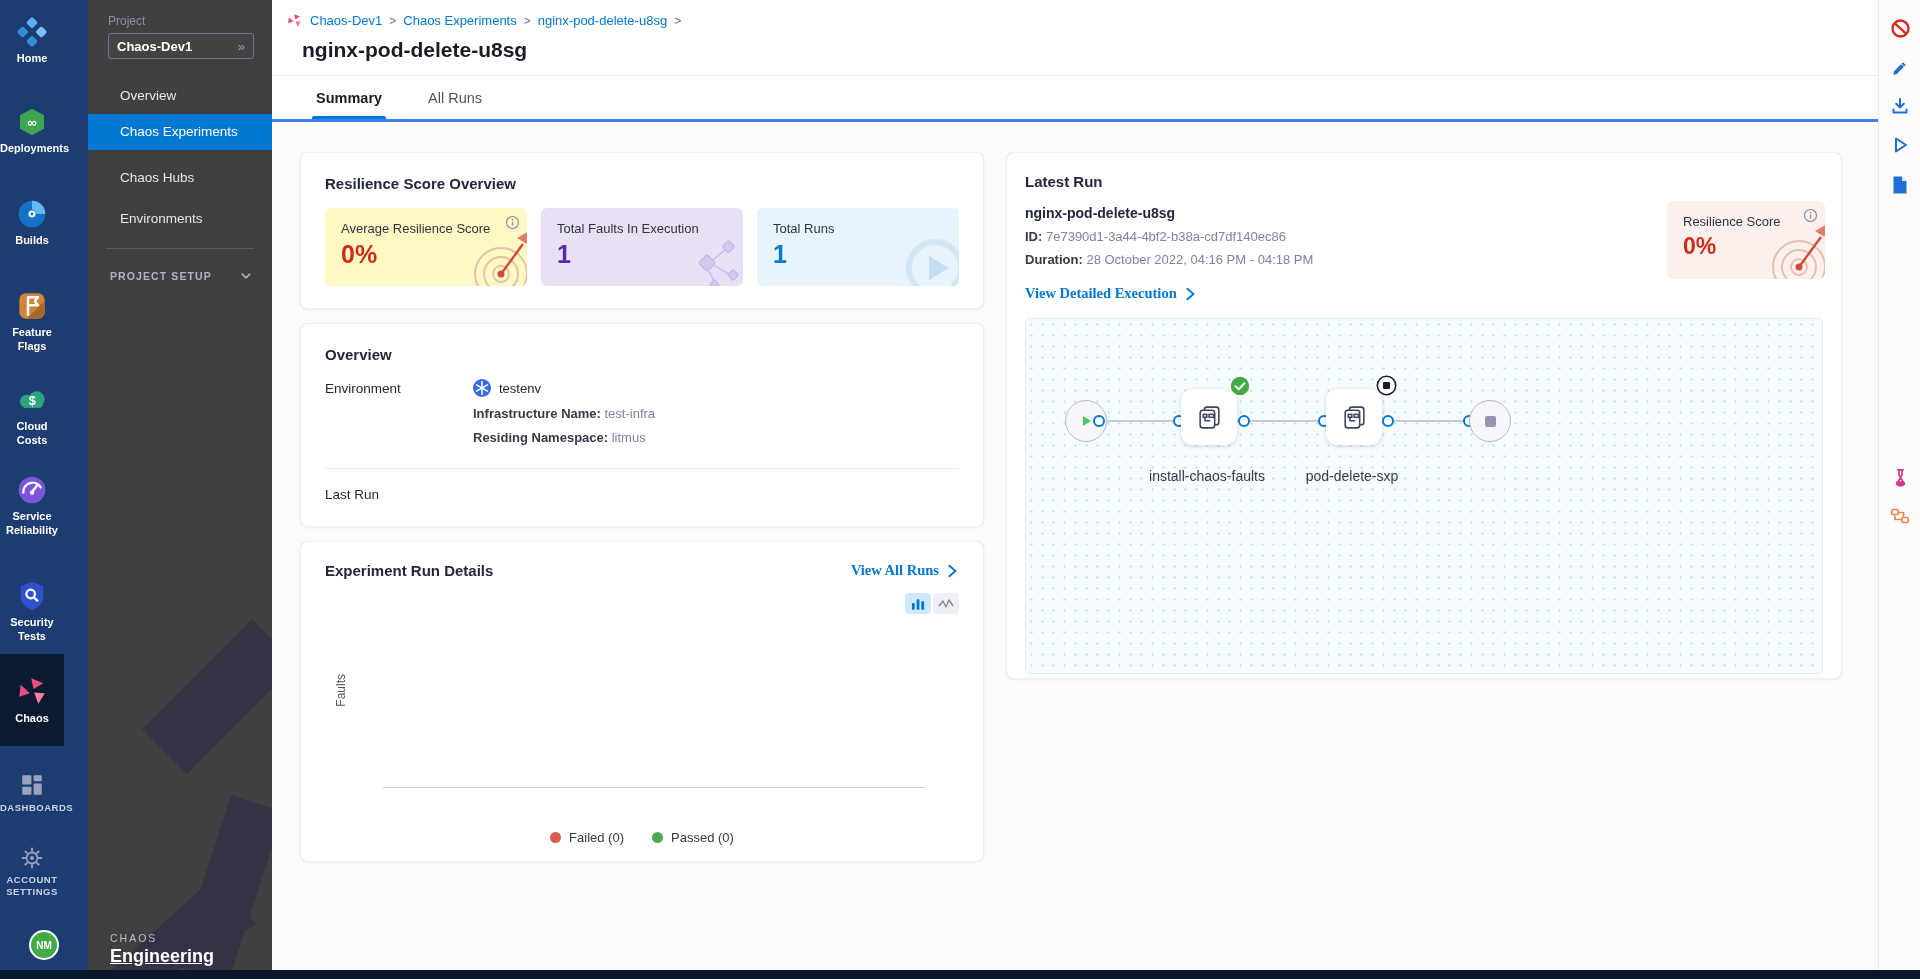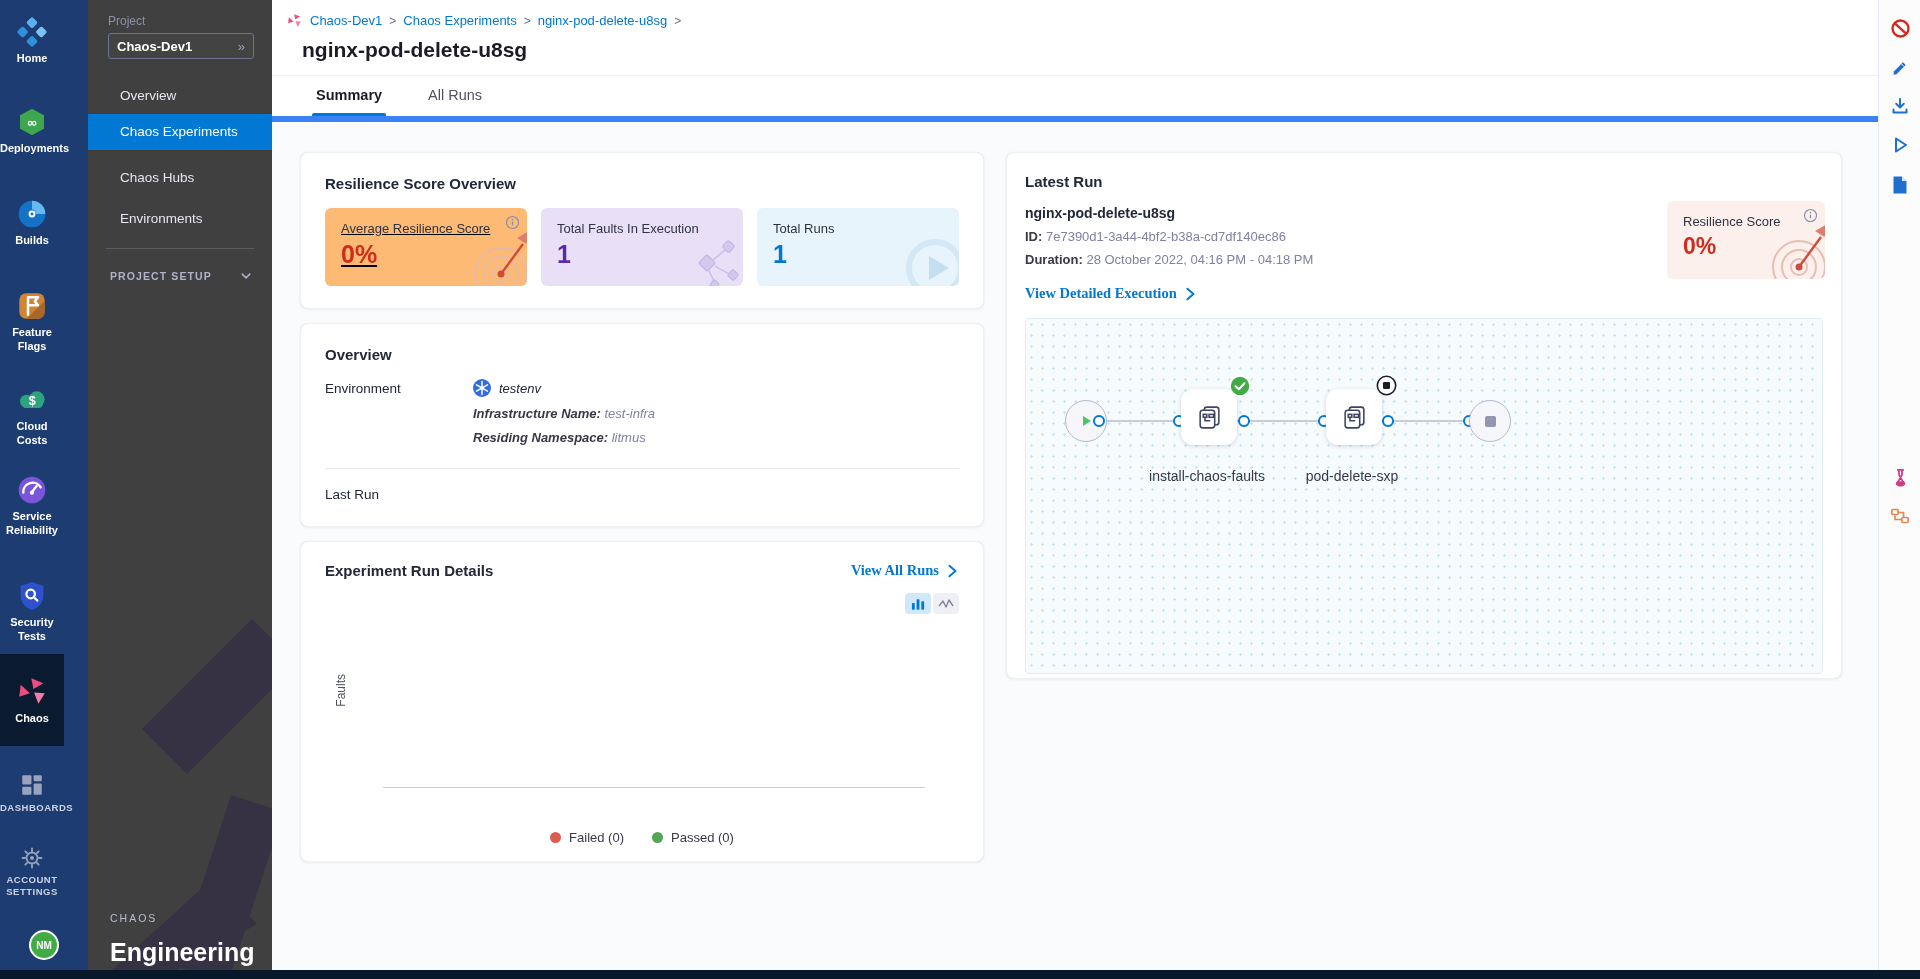--- a/index.html
+++ b/index.html
@@ -26,59 +26,59 @@
             color:#fff; cursor:pointer; background:rgba(255,255,255,.02); }
   .pinput .chev { color:#9ba0b6; font-size:13px; font-weight:400; }
   .pitem { position:absolute; left:0; width:100%; height:36px; line-height:36px; padding-left:32px; font-size:13.5px;
            color:#e4e6f0; cursor:pointer; }
   .pitem.active { background:#0278d5; color:#fff; font-weight:400; }
   .pdiv { position:absolute; top:248px; left:18px; width:148px; border-top:1px solid rgba(255,255,255,.14); }
   .psetup { position:absolute; top:270px; left:22px; width:142px; display:flex; align-items:center; justify-content:space-between;
             font-size:10.5px; font-weight:700; letter-spacing:1.1px; color:#aeb3c9; cursor:pointer; }
   .brand { position:absolute; bottom:12px; left:22px; }
   .brand .b1 { font-size:10.5px; letter-spacing:2px; color:#b9bed2; }
-  .brand .b2 { font-size:25px; font-weight:700; color:#fff; margin-top:14px; }
+  .brand .b2 { font-size:18px; font-weight:700; color:#fff; margin-top:2px;text-decoration:underline; }
 
   
   .main { flex:1; min-width:0; display:flex; flex-direction:column; background:#fafbfc; }
   .mainhead { background:#fff; padding:12px 0 0 14px; border-bottom:1px solid #eceef4; }
   .crumbs { display:flex; align-items:center; gap:7px; font-size:13px; }
   .crumb { color:#0278d5; cursor:pointer; }
   .csep { color:#6b6d85; font-size:12px; }
   .ptitle { font-size:21px; font-weight:700; color:#1b1b28; margin:9px 0 13px 16px; }
-  .tabsbar { background:#fff; height:46px; border-bottom:6px solid #3b82f6; display:flex; align-items:flex-end; gap:42px; padding-left:42px; }
+  .tabsbar { background:#fff; height:46px; border-bottom:3px solid #3b82f6; display:flex; align-items:flex-end; gap:42px; padding-left:42px; }
   .tab { padding:0 2px 13px; font-size:14.5px; color:#4f5162; cursor:pointer; position:relative; }
   .tab.active { color:#1b1b28; font-weight:700; }
   .tab.active::after { content:""; position:absolute; left:-2px; right:-2px; bottom:0; height:3px; background:#0278d5; border-radius:2px 2px 0 0; }
 
   .content { flex:1; display:flex; gap:22px; padding:30px 36px 0 28px; overflow:hidden; }
   .colL { width:684px; flex:none; display:flex; flex-direction:column; gap:14px; }
   .colR { flex:1; min-width:0; }
   .card { background:#fff; border:1px solid #eef0f6; border-radius:8px;
           box-shadow:0 0 1px rgba(40,41,61,.1), 0 1px 3px rgba(96,97,112,.08); }
   .cardtitle { font-size:15px; font-weight:700; color:#22273a; }
 
   
   .card1 { padding:22px 24px; }
   .tiles { display:flex; gap:14px; margin-top:16px; }
   .tile { position:relative; width:203px; height:78px; border-radius:6px; padding:13px 16px; overflow:hidden; }
   .tile .tlabel { font-size:13px; color:#2f3342; position:relative; z-index:1; }
   .tile .tvalue { font-size:25px; font-weight:700; margin-top:4px; position:relative; z-index:1; }
-  .t-red { background:#fdba74;text-decoration:underline; } .t-red .tvalue { color:#cf2c19; }
+  .t-red { background:#fef9c3; } .t-red .tvalue { color:#cf2c19; }
   .t-purple { background:#e9e0f7; } .t-purple .tvalue { color:#592baa; }
   .t-blue { background:#e7f4fb; } .t-blue .tvalue { color:#0278d5; }
   .tinfo { position:absolute; top:7px; right:7px; z-index:2; }
   .tdeco { position:absolute; right:-12px; bottom:-14px; z-index:0; }
 
   
   .card2 { padding:22px 24px 10px; }
   .orow { display:flex; padding:16px 0 14px; }
   .orow.b { border-bottom:1px solid #e6e8f0; }
   .olabel { width:148px; flex:none; font-size:13.5px; color:#22273a; padding-top:2px; }
-  .oval { font-size:13px; color:#22273a;font-style:italic; }
+  .oval { font-size:13px; color:#22273a; }
   .envline { display:flex; align-items:center; gap:8px; margin-bottom:9px; font-size:13px; color:#22273a; }
   .kv { margin-bottom:9px; font-size:13px; }
   .kv .k { font-weight:700; color:#383946; }
   .kv .v { color:#7f82a1; }
 
   
   .card3 { padding:20px 24px 16px; }
   .c3head { display:flex; align-items:center; justify-content:space-between; }
   .bluelink { display:flex; align-items:center; gap:6px; color:#0278d5; font-size:14.5px; font-weight:700; cursor:pointer;font-family:Liberation Serif, serif; }
   .toggles { display:flex; justify-content:flex-end; gap:2px; margin-top:14px; }

